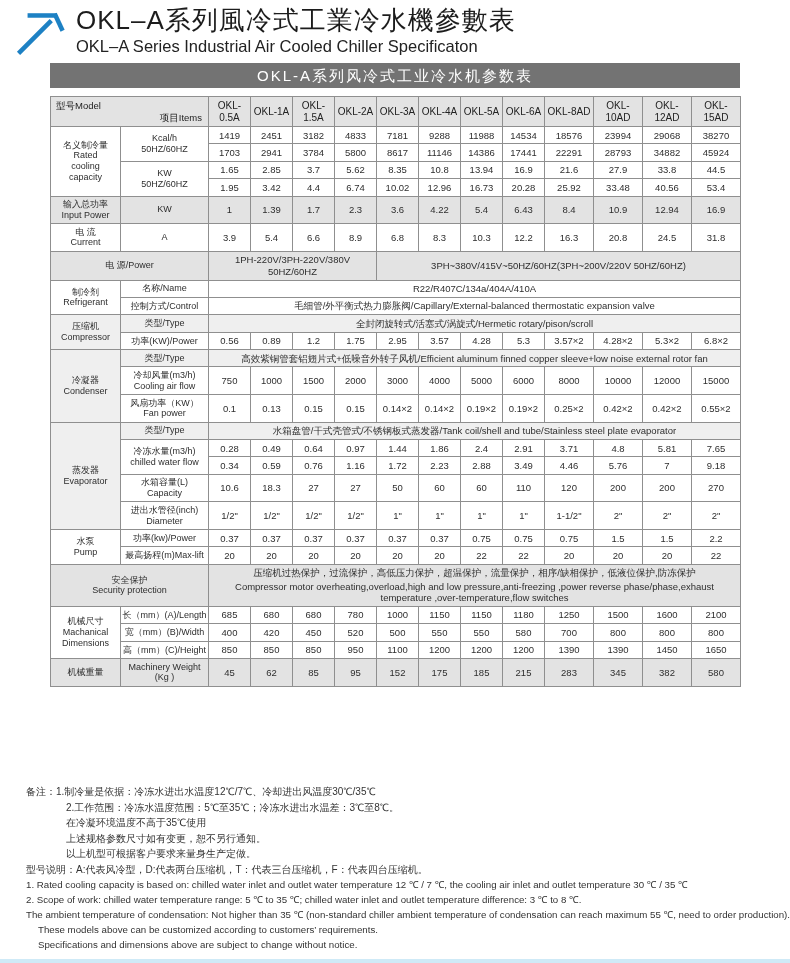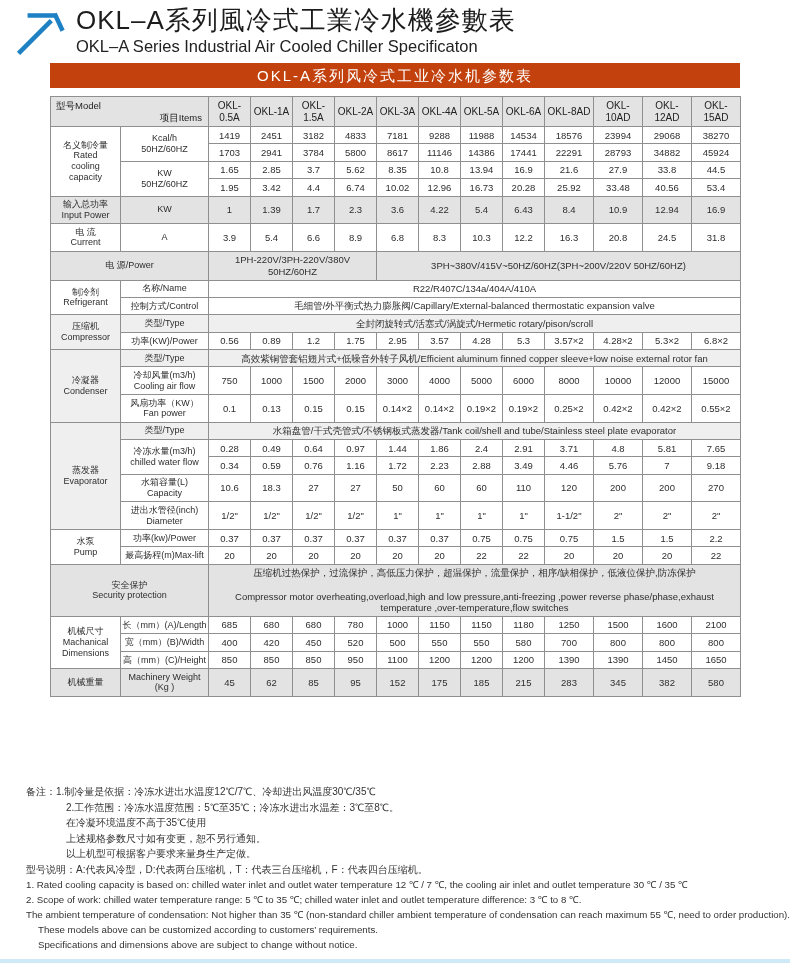--- a/index.html
+++ b/index.html
@@ -5,33 +5,33 @@
   html,body{margin:0;padding:0;background:#fff;}
   .page{position:relative;width:790px;height:963px;background:#ffffff;overflow:hidden;
         font-family:"Liberation Sans",sans-serif;color:#2e2e2e;}
   
   .hdr{position:absolute;left:14px;top:6px;width:762px;display:flex;align-items:flex-start;}
   .hdr .arrow{width:52px;height:46px;margin-top:4px;flex:0 0 auto;}
   .hdr .titles{margin-left:10px;}
   .title-zh{font-size:26px;letter-spacing:1px;color:#1c1c1c;font-weight:500;line-height:1.15;}
   .title-en{font-size:16.5px;color:#222;margin-top:1px;}
   
-  .band{position:absolute;left:50px;top:63px;width:690px;height:25px;background:#c2410c;
+  .band{position:absolute;left:50px;top:63px;width:690px;height:25px;background:#737373;
         color:#fff;font-size:15px;letter-spacing:2px;text-align:center;line-height:25px;}
   
   .tblwrap{position:absolute;left:50px;top:96px;width:690px;}
   table.spec{border-collapse:collapse;table-layout:fixed;width:690px;font-size:9.5px;}
   table.spec th,table.spec td{border:1px solid #8f8f8f;text-align:center;vertical-align:middle;
         padding:2.5px 1px;line-height:1.2;white-space:pre-line;word-wrap:break-word;background:#fff;color:#2e2e2e;font-weight:normal;}
   table.spec th{font-size:10px;color:#222;}
   tr.shade td,tr.shade th{background:#e3e3e3;}
   tr.shade2 td{background:#efefef;}
   td.lbl{font-size:9px;}
   td.secwrap{text-align:left;padding:3px 5px;}
-  .sec-zh{margin-bottom:12px;}
+  .sec-zh{margin-bottom:2px;}
   
   th.corner{position:relative;padding:0;height:24px;
     background:linear-gradient(to bottom right,transparent calc(50% - 0.6px),#8f8f8f calc(50% - 0.6px),#8f8f8f calc(50% + 0.6px),transparent calc(50% + 0.6px)) #e3e3e3;}
   th.corner .c-model{position:absolute;left:5px;top:3px;font-size:9.5px;}
   th.corner .c-items{position:absolute;right:6px;bottom:3px;font-size:9.5px;}
   
   .notes{position:absolute;left:26px;top:784px;width:748px;font-size:10px;line-height:1.55;color:#333;}
   .note-line{white-space:nowrap;}
   .ind1{padding-left:12px;}
   .ind2{padding-left:40px;}

